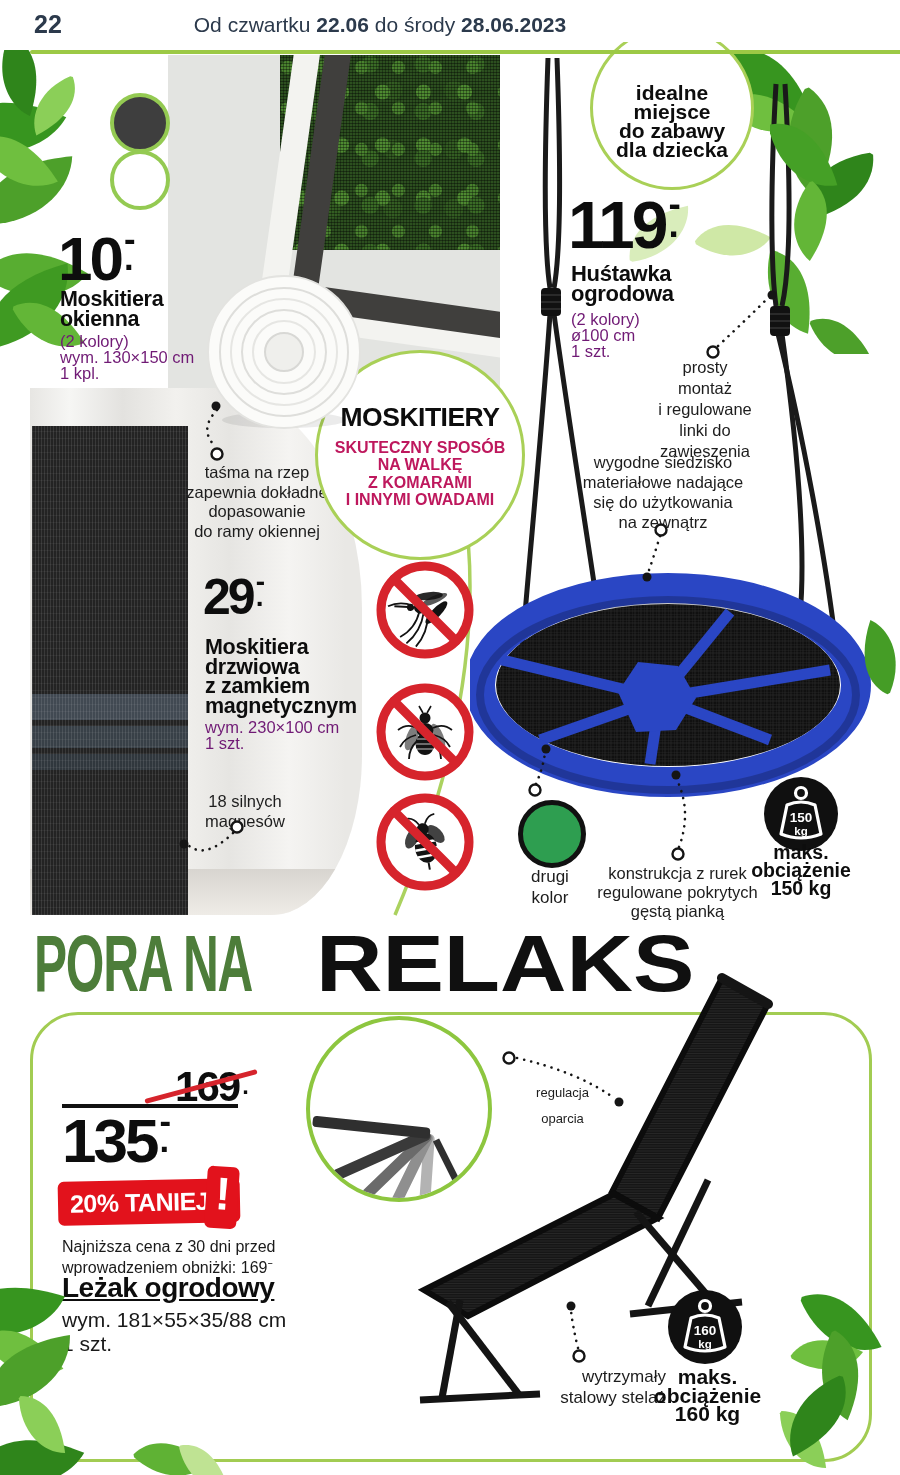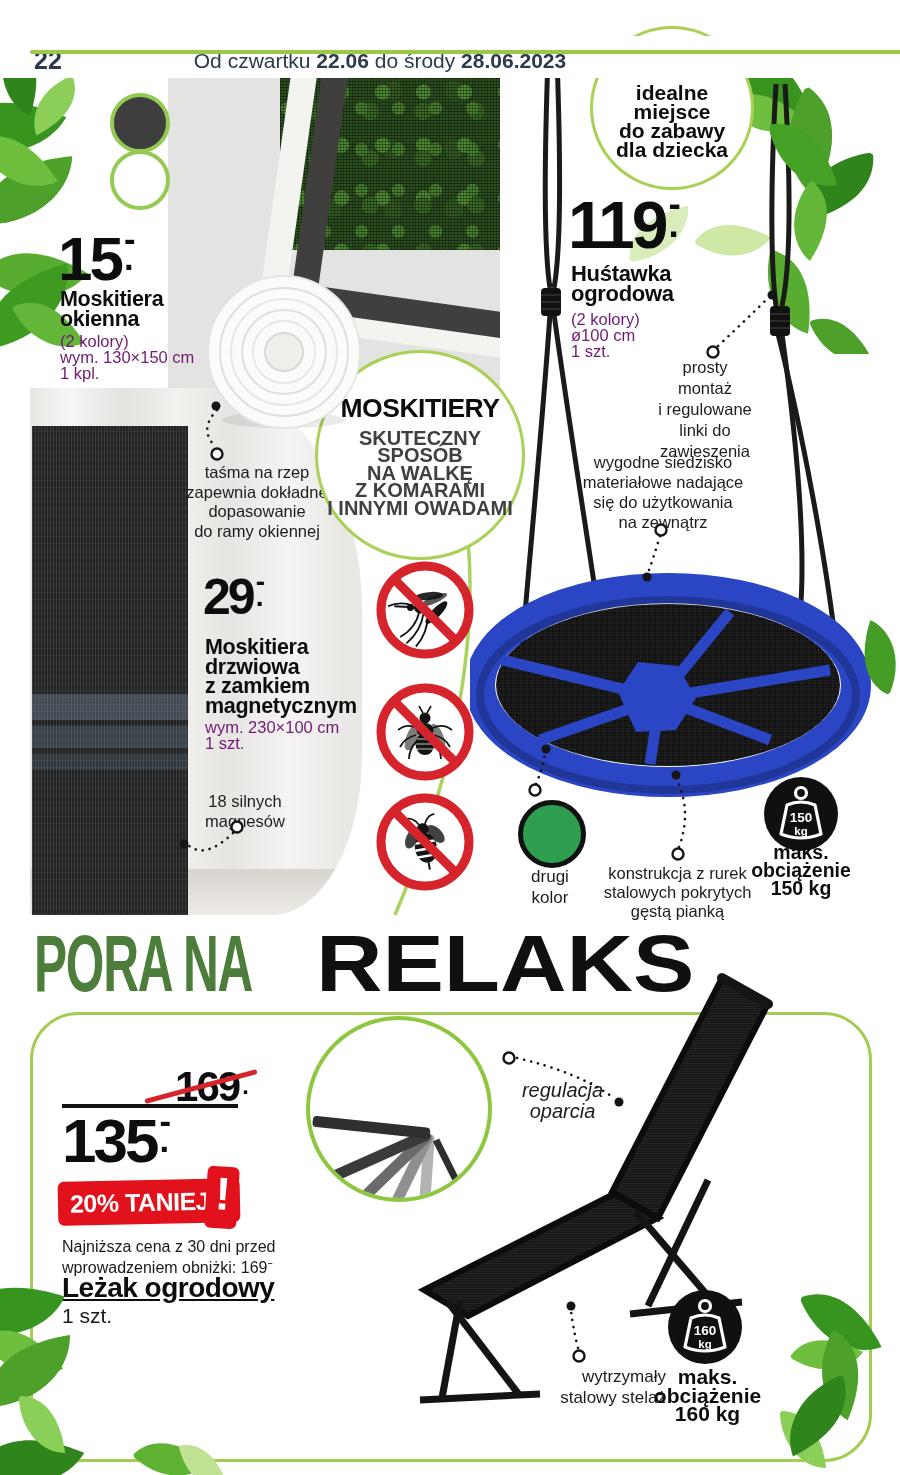--- a/index.html
+++ b/index.html
@@ -81,39 +81,39 @@
     <use href="#leafP" transform="translate(95,55) rotate(150) scale(0.95)" fill="#8bcf58"></use>
     <use href="#leafP" transform="translate(12,180) rotate(28) scale(1.45)" fill="#58ad31"></use>
     <use href="#leafP" transform="translate(-24,245) rotate(-18) scale(1.6)" fill="#3f9a22"></use>
     <use href="#leafP" transform="translate(50,235) rotate(55) scale(1.1)" fill="#63b637"></use>
   </svg>
 
   <div class="abs swatch" style="left:110px;top:93px;background:#3e3e3e;"></div>
   <div class="abs swatch" style="left:110px;top:150px;background:#ffffff;"></div>
 
   <div class="abs price" style="left:58px;top:228px;font-size:62px;">
-    <span>15</span><span class="mark">-
+    <span>10</span><span class="mark">-
 .</span>
   </div>
   <div class="abs pname pre" style="left:60px;top:290px;">Moskitiera
 okienna</div>
   <div class="abs pdetails" style="left:60px;top:326px;">
     <div>(2 kolory)</div>
     <div>wym. 130×150 cm</div>
     <div>1 kpl.</div>
   </div>
 
   <div class="abs callout pre" style="left:167px;top:463px;width:180px;">taśma na rzep
 zapewnia dokładne
 dopasowanie
 do ramy okiennej</div>
 
   <div class="abs ring-badge" style="left:315px;top:350px;width:204px;height:204px;">
     <div style="font-size:26.5px;font-weight:900;letter-spacing:-.5px;color:#0d0d0d;">MOSKITIERY</div>
-    <div class="pre c" style="font-size:20px;line-height:17.5px;font-weight:800;color:#404040;margin-top:6px;">SKUTECZNY SPOSÓB
+    <div class="pre c" style="font-size:16px;line-height:17.5px;font-weight:800;color:#be185d;margin-top:6px;">SKUTECZNY SPOSÓB
 NA WALKĘ
 Z KOMARAMI
 I INNYMI OWADAMI</div>
   </div>
 
   <svg class="abs" style="left:204px;top:272px;" width="160" height="160" viewBox="0 0 160 160">
     <ellipse cx="80" cy="148" rx="62" ry="8" fill="rgba(0,0,0,.08)"></ellipse>
     <circle cx="80" cy="80" r="76" fill="#fbfbf9" stroke="#e3e3e0" stroke-width="2"></circle>
     <circle cx="80" cy="80" r="64" fill="none" stroke="#dededb" stroke-width="2"></circle>
     <circle cx="80" cy="80" r="53" fill="none" stroke="#e6e6e3" stroke-width="2"></circle>
@@ -252,21 +252,21 @@
   <div class="abs callout pre" style="left:630px;top:357px;width:150px;line-height:21px;">prosty
 montaż
 i regulowane
 linki do
 zawieszenia</div>
   <div class="abs callout pre" style="left:563px;top:452px;width:200px;line-height:20px;">wygodne siedzisko
 materiałowe nadające
 się do użytkowania
 na zewnątrz</div>
   <div class="abs callout pre" style="left:580px;top:864px;width:195px;line-height:19px;">konstrukcja z rurek
-stalowych pokrytych
+regulowane pokrytych
 gęstą pianką</div>
 
   <div class="abs" style="left:518px;top:800px;width:58px;height:58px;border-radius:50%;background:#2e9e50;border:5px solid #111;"></div>
   <div class="abs callout pre" style="left:500px;top:866px;width:100px;font-size:17px;line-height:21px;">drugi
 kolor</div>
 
   <svg class="abs" style="left:761px;top:774px;" width="80" height="80" viewBox="-40 -40 80 80">
     <circle r="37" fill="#101010"></circle>
     <circle cx="0" cy="-21" r="5.5" fill="none" stroke="#fff" stroke-width="3.2"></circle>
     <path d="M-14,-9 Q0,-15 14,-9 L20,20 Q0,28 -20,20 Z" fill="#101010" stroke="#fff" stroke-width="3.2" stroke-linejoin="round"></path>
@@ -330,24 +330,25 @@
     <div class="abs" style="left:148px;top:-12px;width:32px;height:62px;background:#e2121c;border-radius:6px;transform:rotate(5deg);">
       <div style="position:absolute;left:9px;top:4px;font-size:46px;font-weight:900;color:#fff;line-height:1;">!</div>
     </div>
   </div>
 
   <div class="abs pre" style="left:62px;top:1237px;font-size:16px;line-height:20.5px;color:#1a1a1a;">Najniższa cena z 30 dni przed
 wprowadzeniem obniżki: 169⁻</div>
 
   <div class="abs" style="left:62px;top:1272px;">
     <div style="font-size:28px;font-weight:900;color:#0d0d0d;letter-spacing:-.5px;text-decoration:underline;">Leżak ogrodowy</div>
+    <div style="font-size:21px;color:#191919;margin-top:4px;line-height:24px;">wym. 181×55×35/88 cm</div>
     <div style="font-size:21px;color:#191919;line-height:24px;">1 szt.</div>
   </div>
 
-  <div class="abs callout pre" style="left:495px;top:1080px;width:135px;font-size:20px;line-height:21px;font-style:italic;">regulacja
+  <div class="abs callout pre" style="left:495px;top:1080px;width:135px;font-size:13px;line-height:26px;">regulacja
 oparcia</div>
   <div class="abs callout pre" style="left:498px;top:1366px;width:168px;font-size:17px;line-height:21px;text-align:right;">wytrzymały
 stalowy stelaż</div>
 
   <svg class="abs" style="left:665px;top:1287px;" width="80" height="80" viewBox="-40 -40 80 80">
     <circle r="37" fill="#101010"></circle>
     <circle cx="0" cy="-21" r="5.5" fill="none" stroke="#fff" stroke-width="3.2"></circle>
     <path d="M-14,-9 Q0,-15 14,-9 L20,20 Q0,28 -20,20 Z" fill="#101010" stroke="#fff" stroke-width="3.2" stroke-linejoin="round"></path>
     <text x="0" y="8" text-anchor="middle" font-size="13.5" font-weight="bold" fill="#fff">160</text>
     <text x="0" y="21" text-anchor="middle" font-size="11.5" font-weight="bold" fill="#fff">kg</text>
@@ -366,21 +367,21 @@
     <use href="#leafP" transform="translate(215,205) rotate(70) scale(0.9)" fill="#bfe393"></use>
   </svg>
   <svg class="abs" style="left:745px;top:1285px;" width="155" height="190" viewBox="0 0 155 190">
     <use href="#leafP" transform="translate(95,-10) rotate(60) scale(1.3)" fill="#37951f"></use>
     <use href="#leafP" transform="translate(60,40) rotate(25) scale(1.0)" fill="#6fbf3f"></use>
     <use href="#leafP" transform="translate(130,60) rotate(110) scale(1.25)" fill="#4da02a"></use>
     <use href="#leafP" transform="translate(70,120) rotate(80) scale(1.0)" fill="#8bcf58"></use>
     <use href="#leafP" transform="translate(120,130) rotate(150) scale(1.3)" fill="#2f851b"></use>
   </svg>
 
-  <div class="abs" style="left:0;top:0;width:900px;height:42px;background:#fff;margin-top:36px;">
+  <div class="abs" style="left:0;top:0;width:900px;height:42px;background:#fff;">
     <div class="abs" style="left:34px;top:10px;font-size:25px;font-weight:900;color:#2c3a4c;">22</div>
     <div class="abs c" style="left:0;top:13px;width:760px;font-size:21px;color:#2c3a4c;">
       <span>Od czwartku </span><span style="font-weight:800;">22.06</span><span> do środy </span><span style="font-weight:800;">28.06.2023</span>
     </div>
   </div>
   <div class="abs" style="left:30px;top:50px;width:870px;height:3.5px;background:#9cc945;border-radius:2px 0 0 2px;"></div>
 
   <svg class="abs" style="left:0;top:0;pointer-events:none;" width="900" height="1475" viewBox="0 0 900 1475">
     <g stroke="#151515" stroke-width="2.6" fill="none" stroke-linecap="round" stroke-dasharray="0.1 7">
       <path d="M217,410 Q198,430 216,447"></path>

